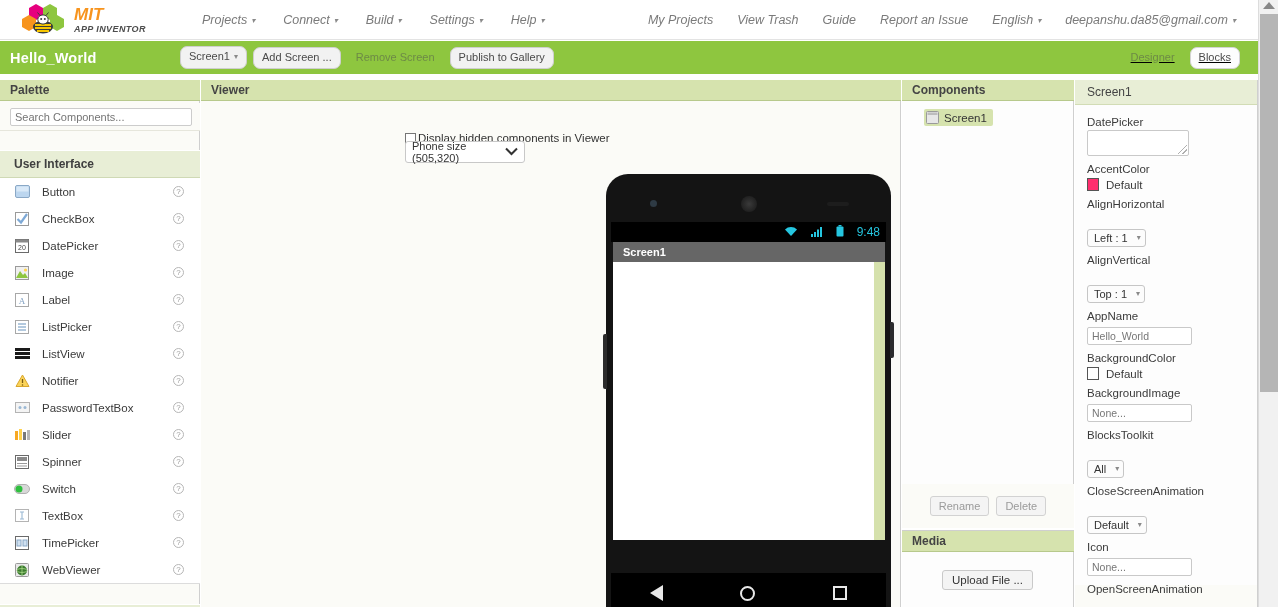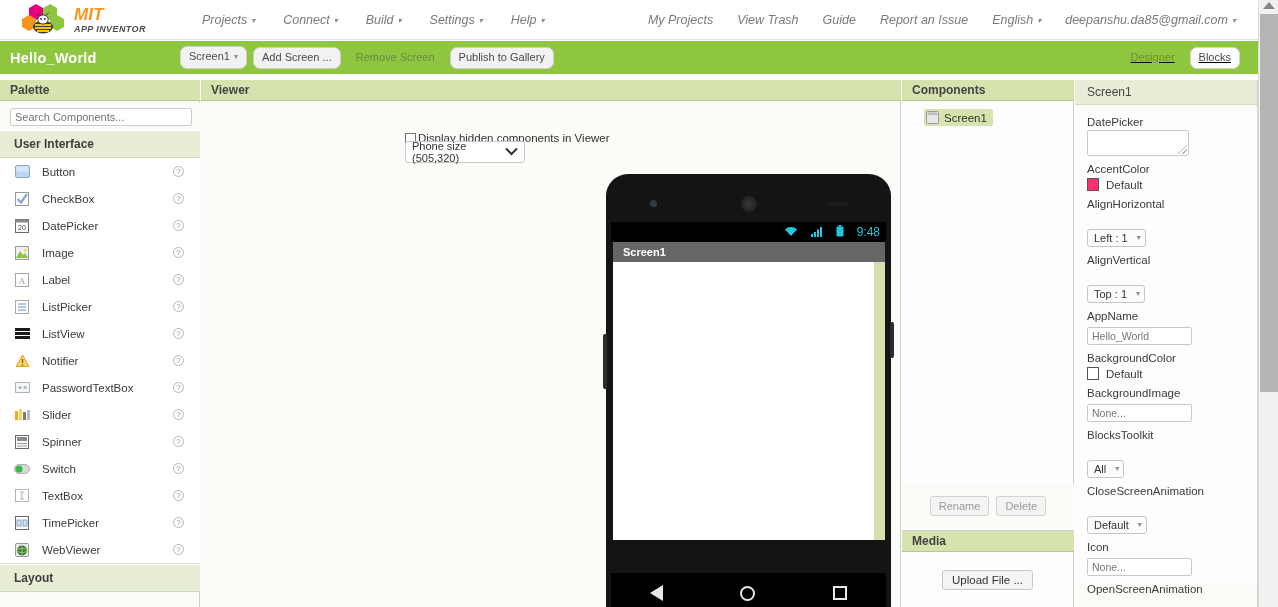--- a/index.html
+++ b/index.html
@@ -89,20 +89,21 @@
     border: 1px solid #cccccc; border-radius: 2px;
     padding: 1px 4px; background: #fff;
     font-family: "Liberation Sans", sans-serif;
   }
   .cat-head {
     background: #e8eed6;
     border-top: 1px solid #ffffff;
     border-bottom: 1px solid #cfd9b5;
     font-size: 12px; font-weight: bold; color: #3f3f3f;
     padding: 6px 0 6px 14px;
+    margin-top: 20px;
   }
   .comp-list { background: #ffffff; border-bottom: 1px solid #dcdcdc; }
   .comp-row {
     display: flex; align-items: center; height: 27px;
     padding-left: 14px; cursor: default;
   }
   .comp-icon {
     width: 16px; height: 16px; margin-right: 12px;
     display: flex; align-items: center; justify-content: center;
     flex: 0 0 16px;

